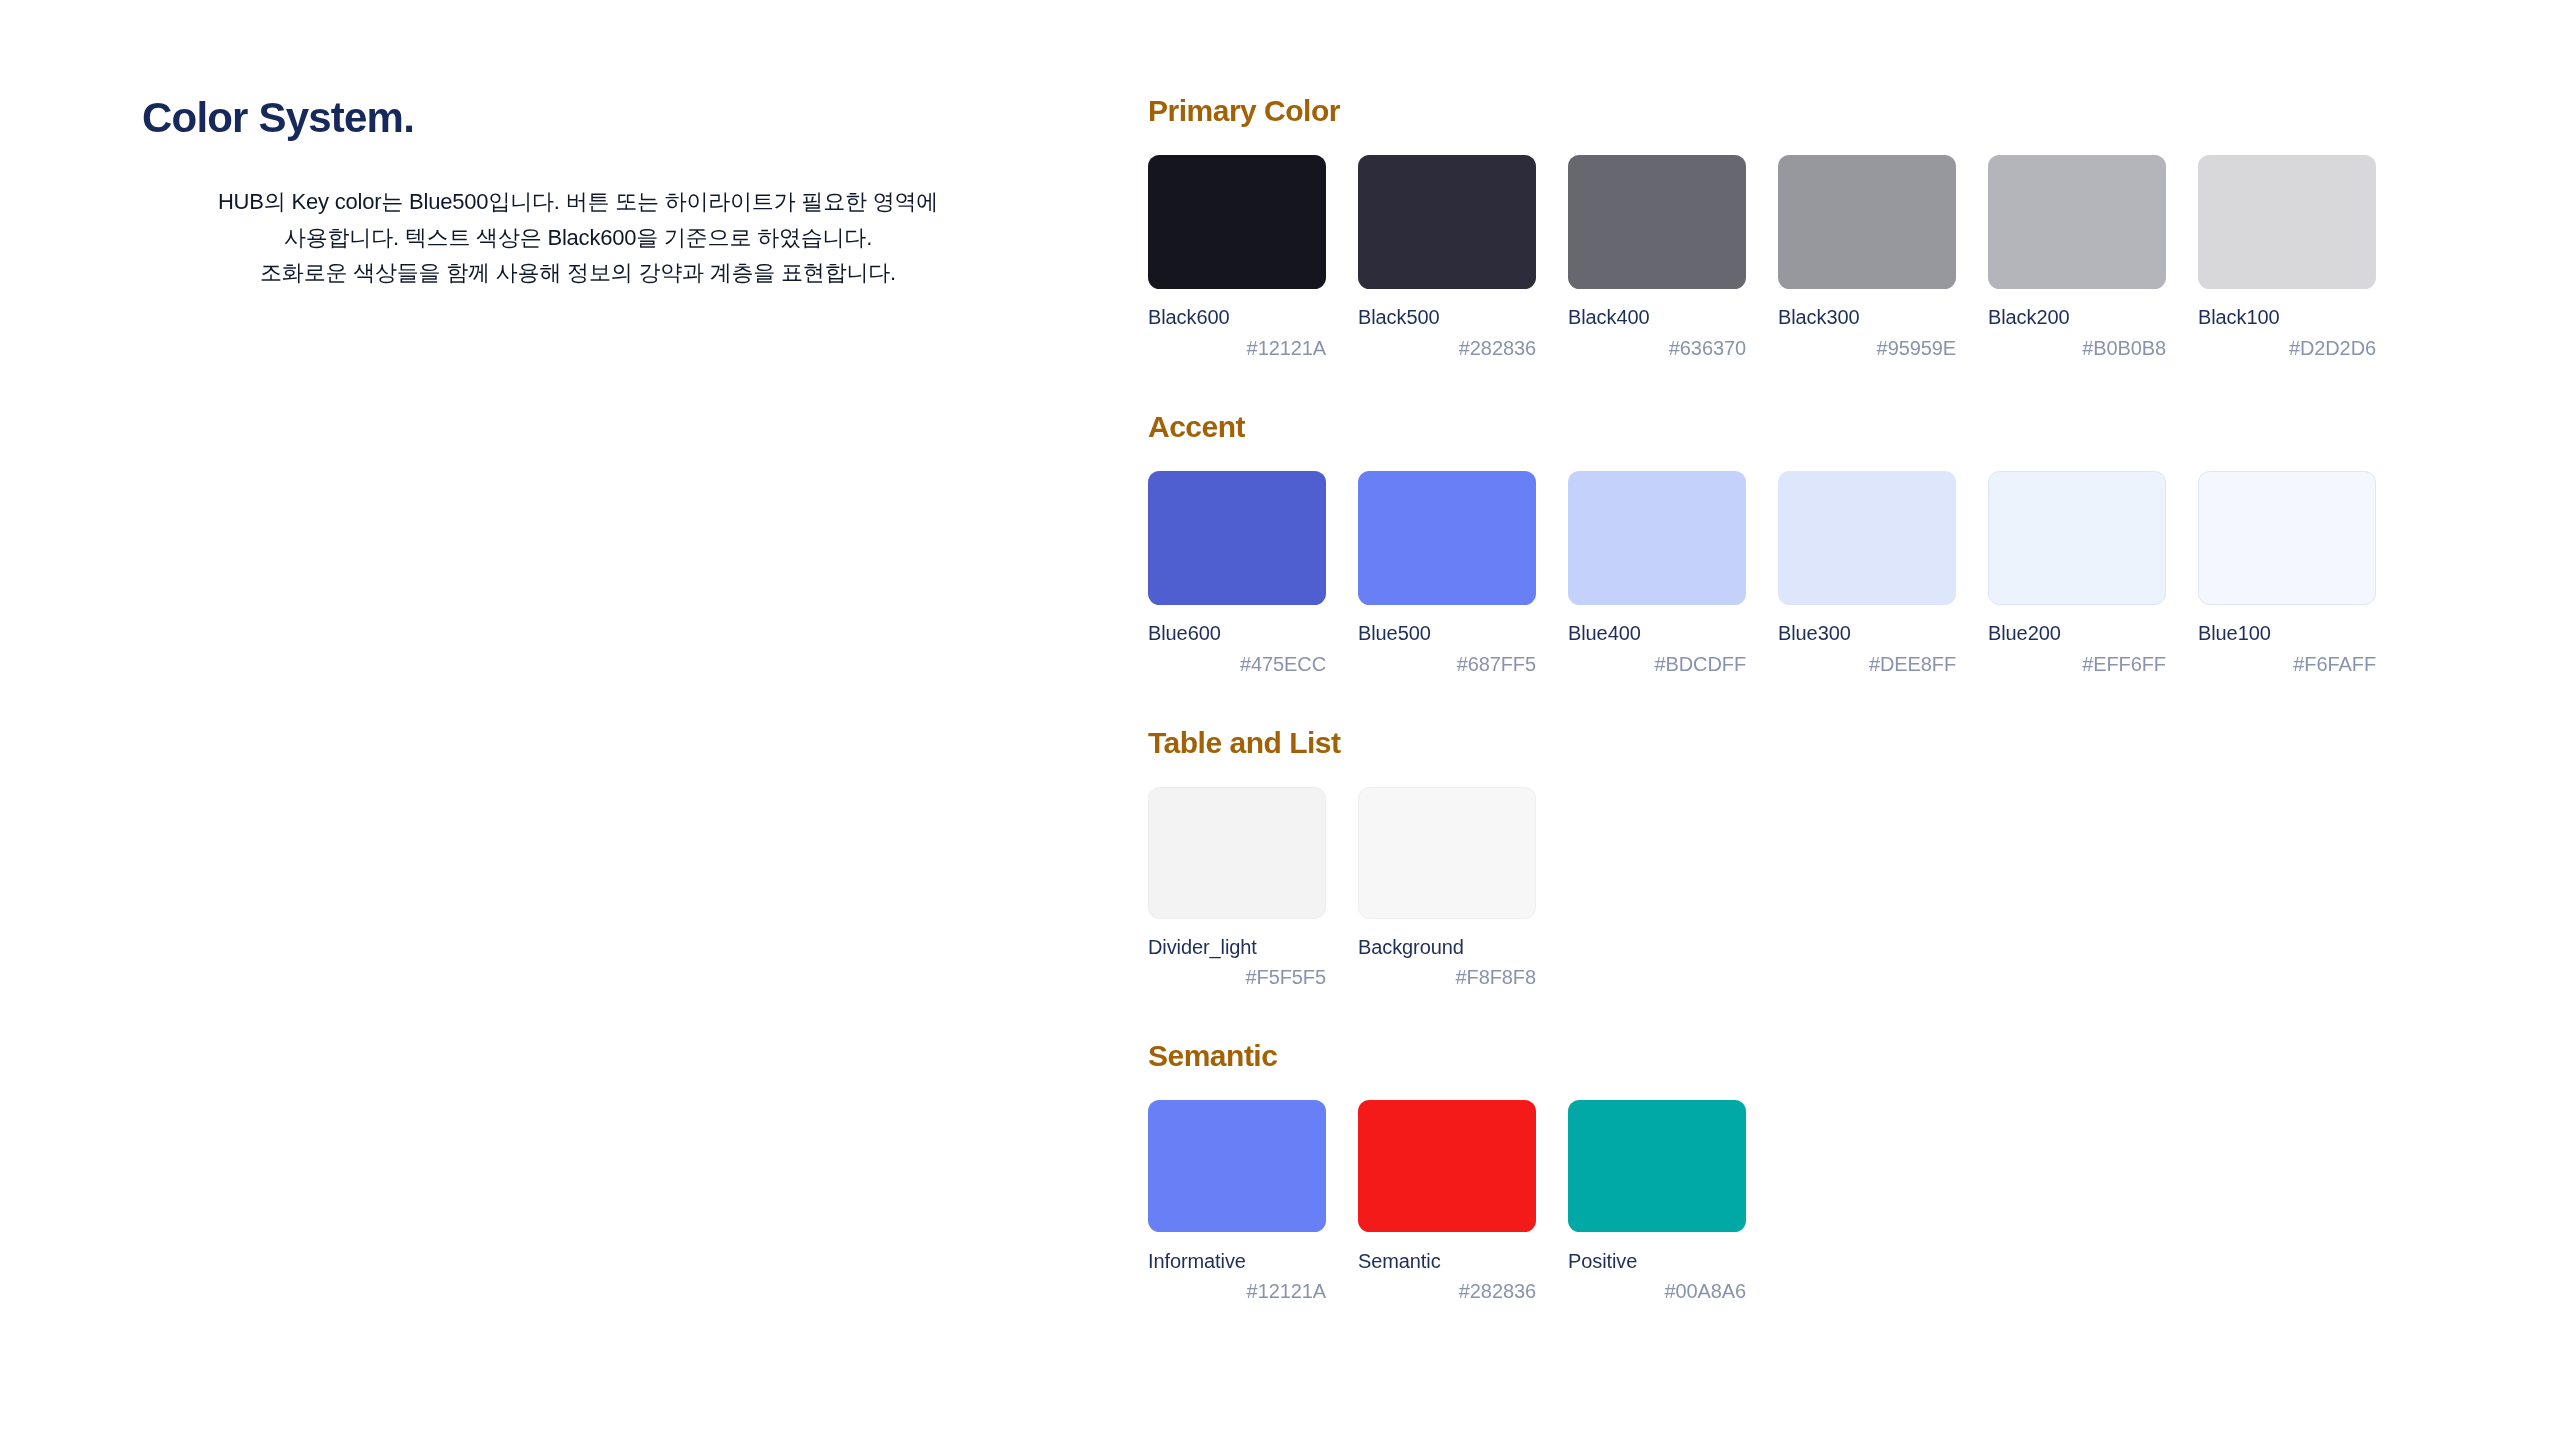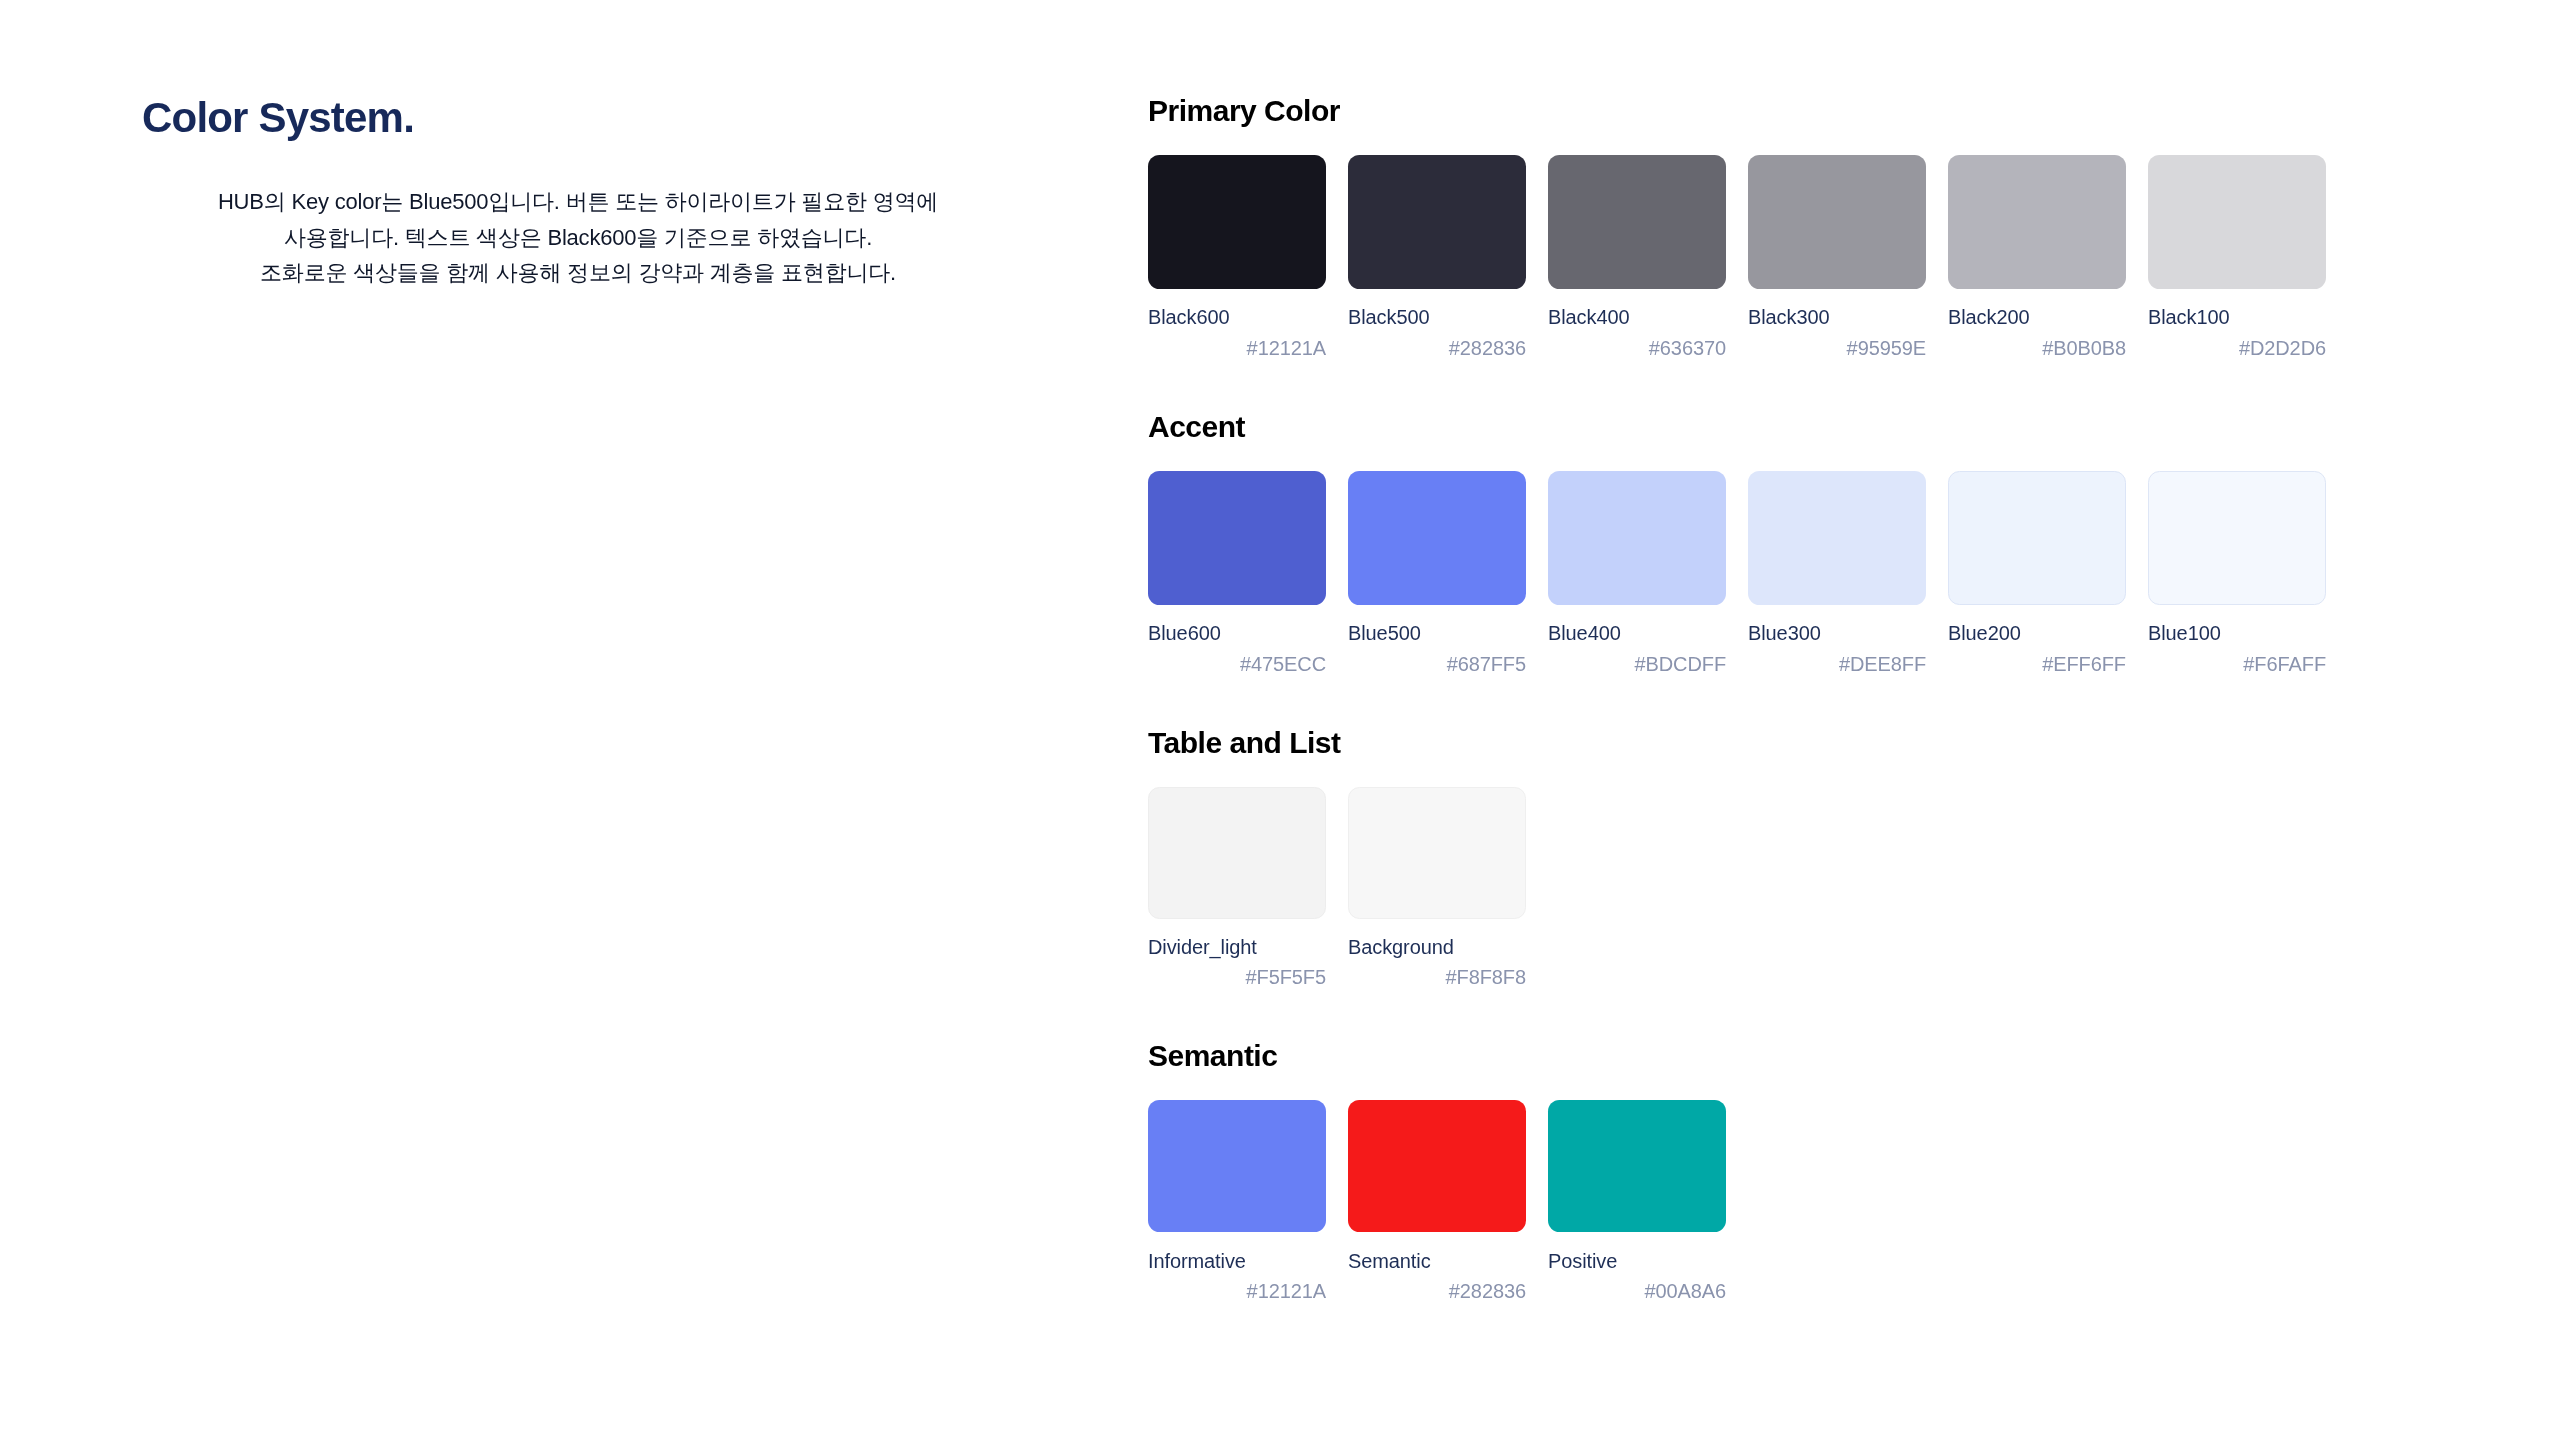--- a/index.html
+++ b/index.html
@@ -29,25 +29,25 @@
     text-align:center;
   }
 
   
   .right { position:absolute; left:1140px; top:94px; width:1342px; }
   .section { margin-bottom:0; }
   .section + .section { margin-top:50px; }
   .section-title {
     font-size:30px;
     font-weight:bold;
-    color:#000000;
+    color:#a16207;
     letter-spacing:-0.5px;
     margin-bottom:27px;
   }
-  .swatch-row { display:flex; gap:22px; }
+  .swatch-row { display:flex; gap:32px; }
   .swatch-cell { width:178px; }
   .swatch-chip {
     width:178px;
     border-radius:11.4px;
     display:block;
   }
   .row-primary .swatch-chip { height:134px; }
   .row-accent .swatch-chip  { height:134px; }
   .row-table .swatch-chip   { height:132px; }
   .row-semantic .swatch-chip{ height:132px; }

